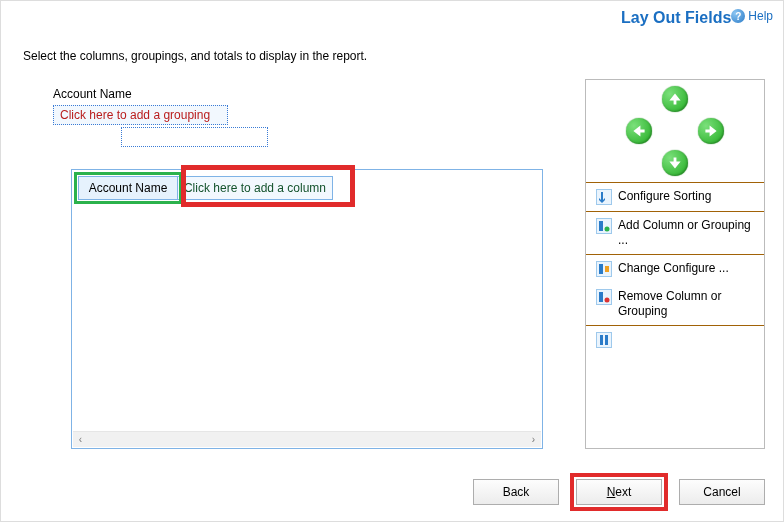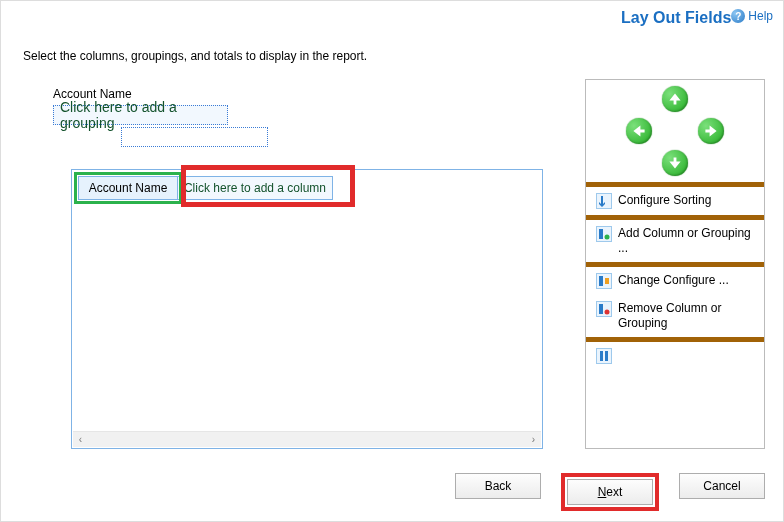--- a/index.html
+++ b/index.html
@@ -7,21 +7,21 @@
   .titlebar{display:flex;justify-content:flex-end;align-items:flex-start;padding:8px 10px 0 22px}
   .title{color:#1b6fc2;font-size:16px;font-weight:700}
   .help-link{color:#1b6fc2;font-size:12px;display:flex;align-items:center;gap:3px;cursor:pointer}
   .help-icon{width:14px;height:14px;border-radius:50%;background:radial-gradient(circle at 30% 30%,#8cc6f2,#2a7bc8);color:#fff;font-weight:bold;font-size:10px;display:inline-flex;align-items:center;justify-content:center}
   .instr{padding:22px 0 0 22px}
   .content{display:flex;padding:24px 18px 0 48px;gap:20px}
   .left{flex:1 1 auto}
   .group-label{font-size:12px;margin:0 0 4px 4px}
 
   
-  .dotted{border:1px dotted #3a7bd5;background:#f2f8fe;box-sizing:border-box;padding:2px 6px;font-size:14px;color:#14532d;height:20px;display:flex;align-items:center}
+  .dotted{border:1px dotted #3a7bd5;background:#f2f8fe;box-sizing:border-box;padding:2px 6px;font-size:12px;color:#b91c1c;height:20px;display:flex;align-items:center}
   .grp-box{width:175px;margin-left:4px}
   .grp-sub{width:147px;height:20px;margin:2px 0 0 72px;background:#fff}
 
   
   .report-wrap{position:relative;margin-top:22px;margin-left:22px}
   .report-box{border:1px solid #7fb3e6;width:472px;height:280px;box-sizing:border-box;position:relative;background:#fff}
   .col-row{display:flex;position:absolute;left:6px;top:6px}
   .col-cell{border:1px solid #7fb3e6;height:24px;box-sizing:border-box;display:flex;align-items:center;justify-content:center;font-size:12px}
   .col-acct{width:100px;background:#e6f2fd}
   .col-add{width:155px;background:#f2f8fe;color:#14532d;border-left:none}
@@ -30,33 +30,33 @@
   .hl{position:absolute;box-sizing:border-box;pointer-events:none}
   .hl-green{border:3px solid #2bb24c}
   .hl-red{border:5px solid #e12b2b}
 
   
   .hscroll{position:absolute;left:1px;right:1px;bottom:1px;height:15px;background:#f1f1f1;border-top:1px solid #e6e6e6;display:flex;justify-content:space-between;align-items:center}
   .hscroll .arr{width:15px;height:15px;display:flex;align-items:center;justify-content:center;color:#777;font-size:10px}
 
   
   .panel{width:178px;border:1px solid #bbb;background:#fff;font-size:12px;margin-top:-8px}
-  .panel .sec{border-top:5px solid #a16207}
+  .panel .sec{border-top:1px solid #a16207}
   .panel .sec:first-child{border-top:none}
   .panel-title{font-weight:700;padding:4px 6px}
   .arrows{height:102px;position:relative}
   .abtn{width:26px;height:26px;border-radius:50%;background:radial-gradient(circle at 30% 30%,#7be07b,#1faa1f);box-shadow:inset -1px -1px 2px rgba(0,0,0,.25),0 0 1px #0a7a0a;position:absolute;display:flex;align-items:center;justify-content:center}
   .abtn svg{fill:#fff;width:14px;height:14px}
   .task{padding:6px 6px 6px 10px;display:flex;align-items:flex-start;gap:6px;cursor:pointer;line-height:1.25}
   .task .ic{width:14px;height:14px;flex:0 0 14px;display:inline-flex;align-items:center;justify-content:center;font-size:11px;color:#2a7bc8;border:1px solid #9ec9ec;background:#eaf4fd}
   .task .ic svg{width:12px;height:12px;fill:#2a7bc8}
   .task-text{flex:1}
 
   
-  .footer{position:absolute;right:18px;bottom:10px;display:flex;gap:20px;align-items:flex-start}
+  .footer{position:absolute;right:18px;bottom:10px;display:flex;gap:11px;align-items:center}
   .btn{width:84px;height:24px;border:1px solid #adadad;background:linear-gradient(#fdfdfd,#ececec);font-family:inherit;font-size:12px;display:flex;align-items:center;justify-content:center;cursor:pointer}
   .btn u{text-decoration:underline}
   .next-hl{border:4px solid #e12b2b;padding:2px}
 
 </style>
 </head>
 <body>
 <div class="page">
 
   <div class="titlebar">

